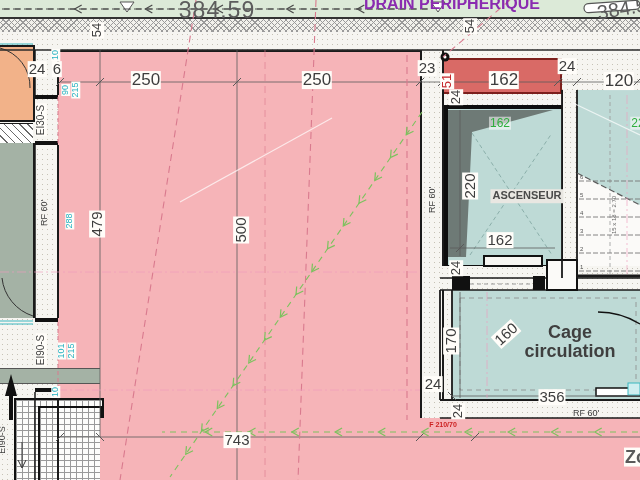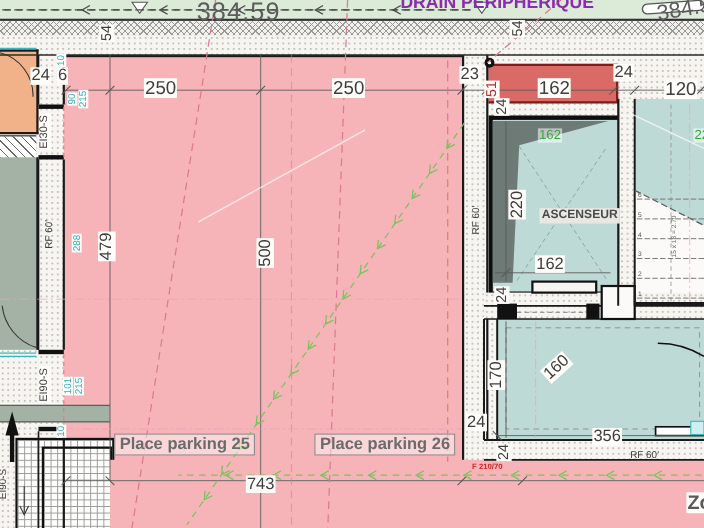--- a/index.html
+++ b/index.html
@@ -227,30 +227,29 @@
   <div class="chip" style="left:500px;top:240px;">162</div>
   <div class="chip r tiny" style="left:433px;top:200px;">RF 60'</div>
   <div class="chip r tiny" style="left:45px;top:213px;">RF 60'</div>
   <div class="chip cyan r" style="left:70px;top:221px;background:#fffdf9;">288</div>
   <div class="chip r" style="left:97px;top:224px;">479</div>
   <div class="chip r" style="left:241px;top:230px;">500</div>
   <div class="chip r small" style="left:456px;top:268px;">24</div>
 
   <div class="chip r" style="left:451px;top:341px;">170</div>
   <div class="chip r42" style="left:506px;top:334px;">160</div>
+  <div class="chip nobg" style="left:570px;top:342px;font-size:18px;font-weight:bold;color:#3f3f3f;white-space:normal;width:104px;text-align:center;">Cage circulation</div>
   <div class="chip" style="left:433px;top:384px;">24</div>
   <div class="chip" style="left:552px;top:397px;">356</div>
   <div class="chip r small" style="left:458px;top:411px;">24</div>
   <div class="chip tiny" style="left:586px;top:414px;">RF 60'</div>
 
   <div class="chip r" style="left:41px;top:350px;font-size:10px;">EI90-S</div>
   <div class="chip cyan r" style="left:62px;top:351px;">101</div>
   <div class="chip cyan r" style="left:72px;top:351px;">215</div>
   <div class="chip cyan r" style="left:56px;top:392px;">10</div>
   <div class="chip r tiny" style="left:3px;top:440px;">EI90-S</div>
 
-  <div class="chip boxed" style="left:168px;top:404px;">Place parking 25</div>
-  <div class="chip boxed" style="left:350px;top:404px;">Place parking 26</div>
   <div class="chip" style="left:237px;top:440px;">743</div>
   <div class="chip nobg" style="left:443px;top:425px;font-size:7px;font-weight:bold;color:#cc2222;">F 210/70</div>
   <div class="chip" style="left:636px;top:457px;font-size:18px;font-weight:bold;color:#5a5a5a;">Zo</div>
   <div class="chip nobg r" style="left:614px;top:215px;font-size:6px;color:#666;">15 x 18 = 2.70</div>
 </div>
 
 </body></html>

